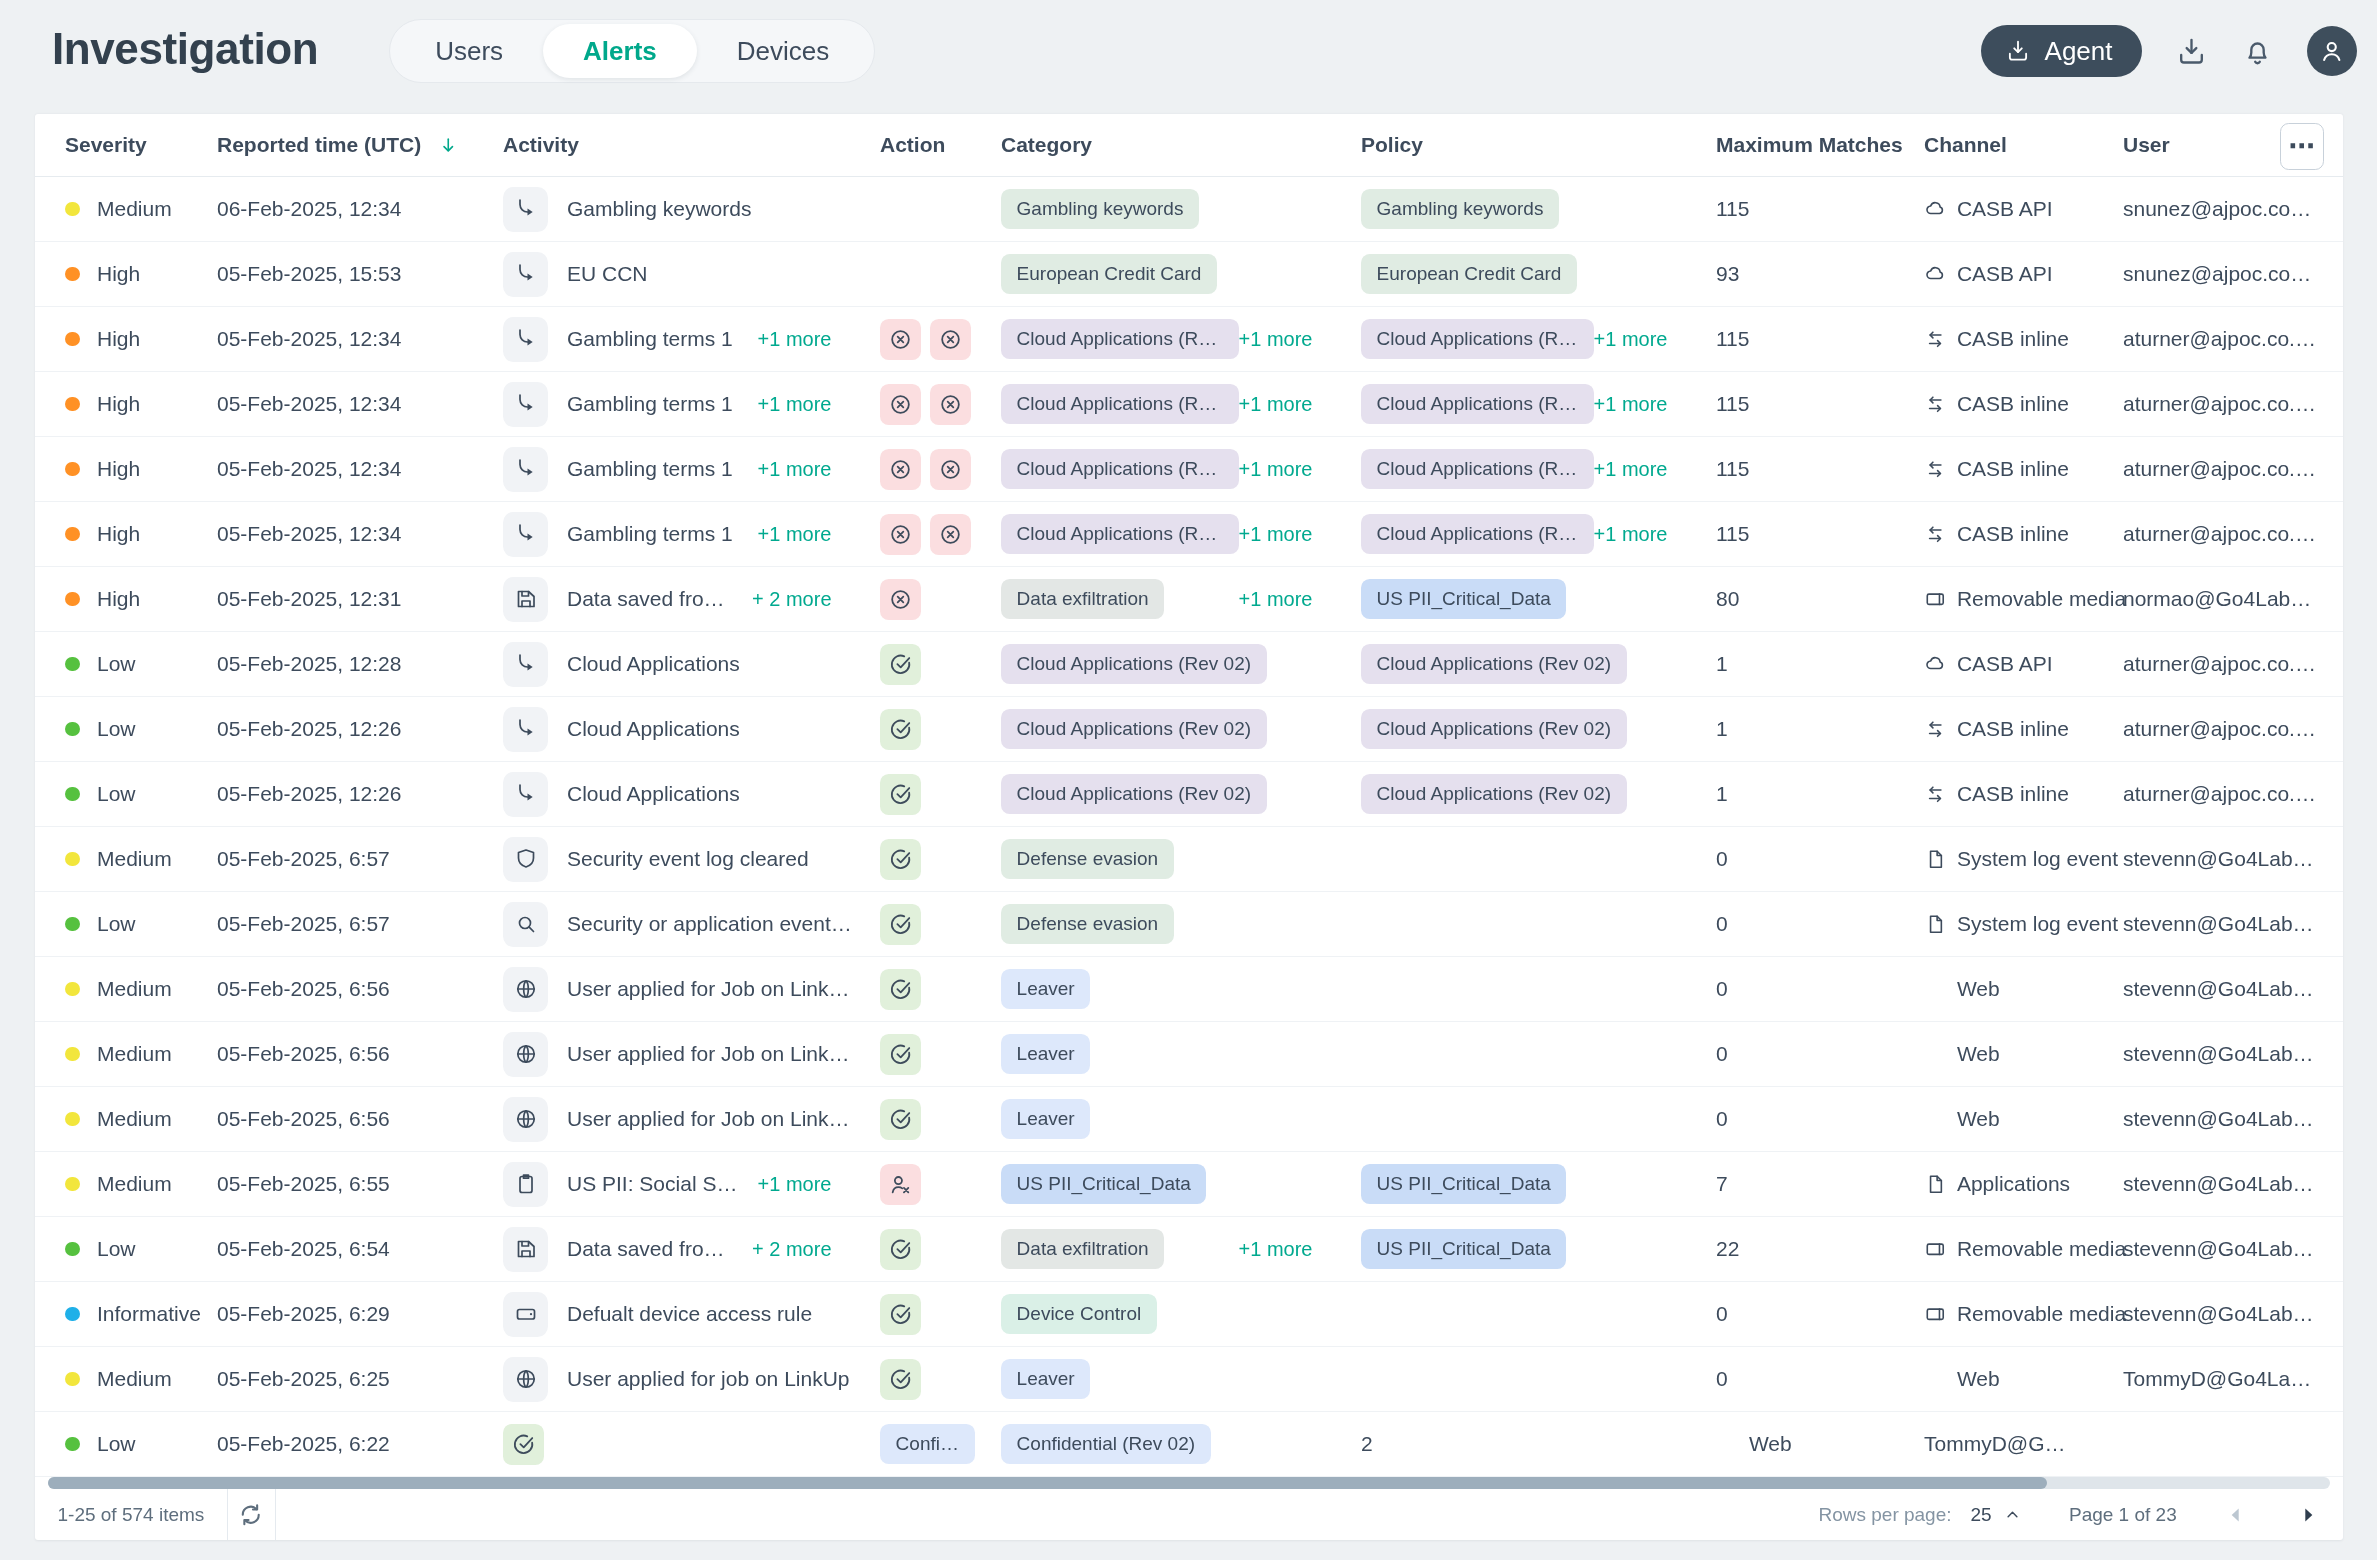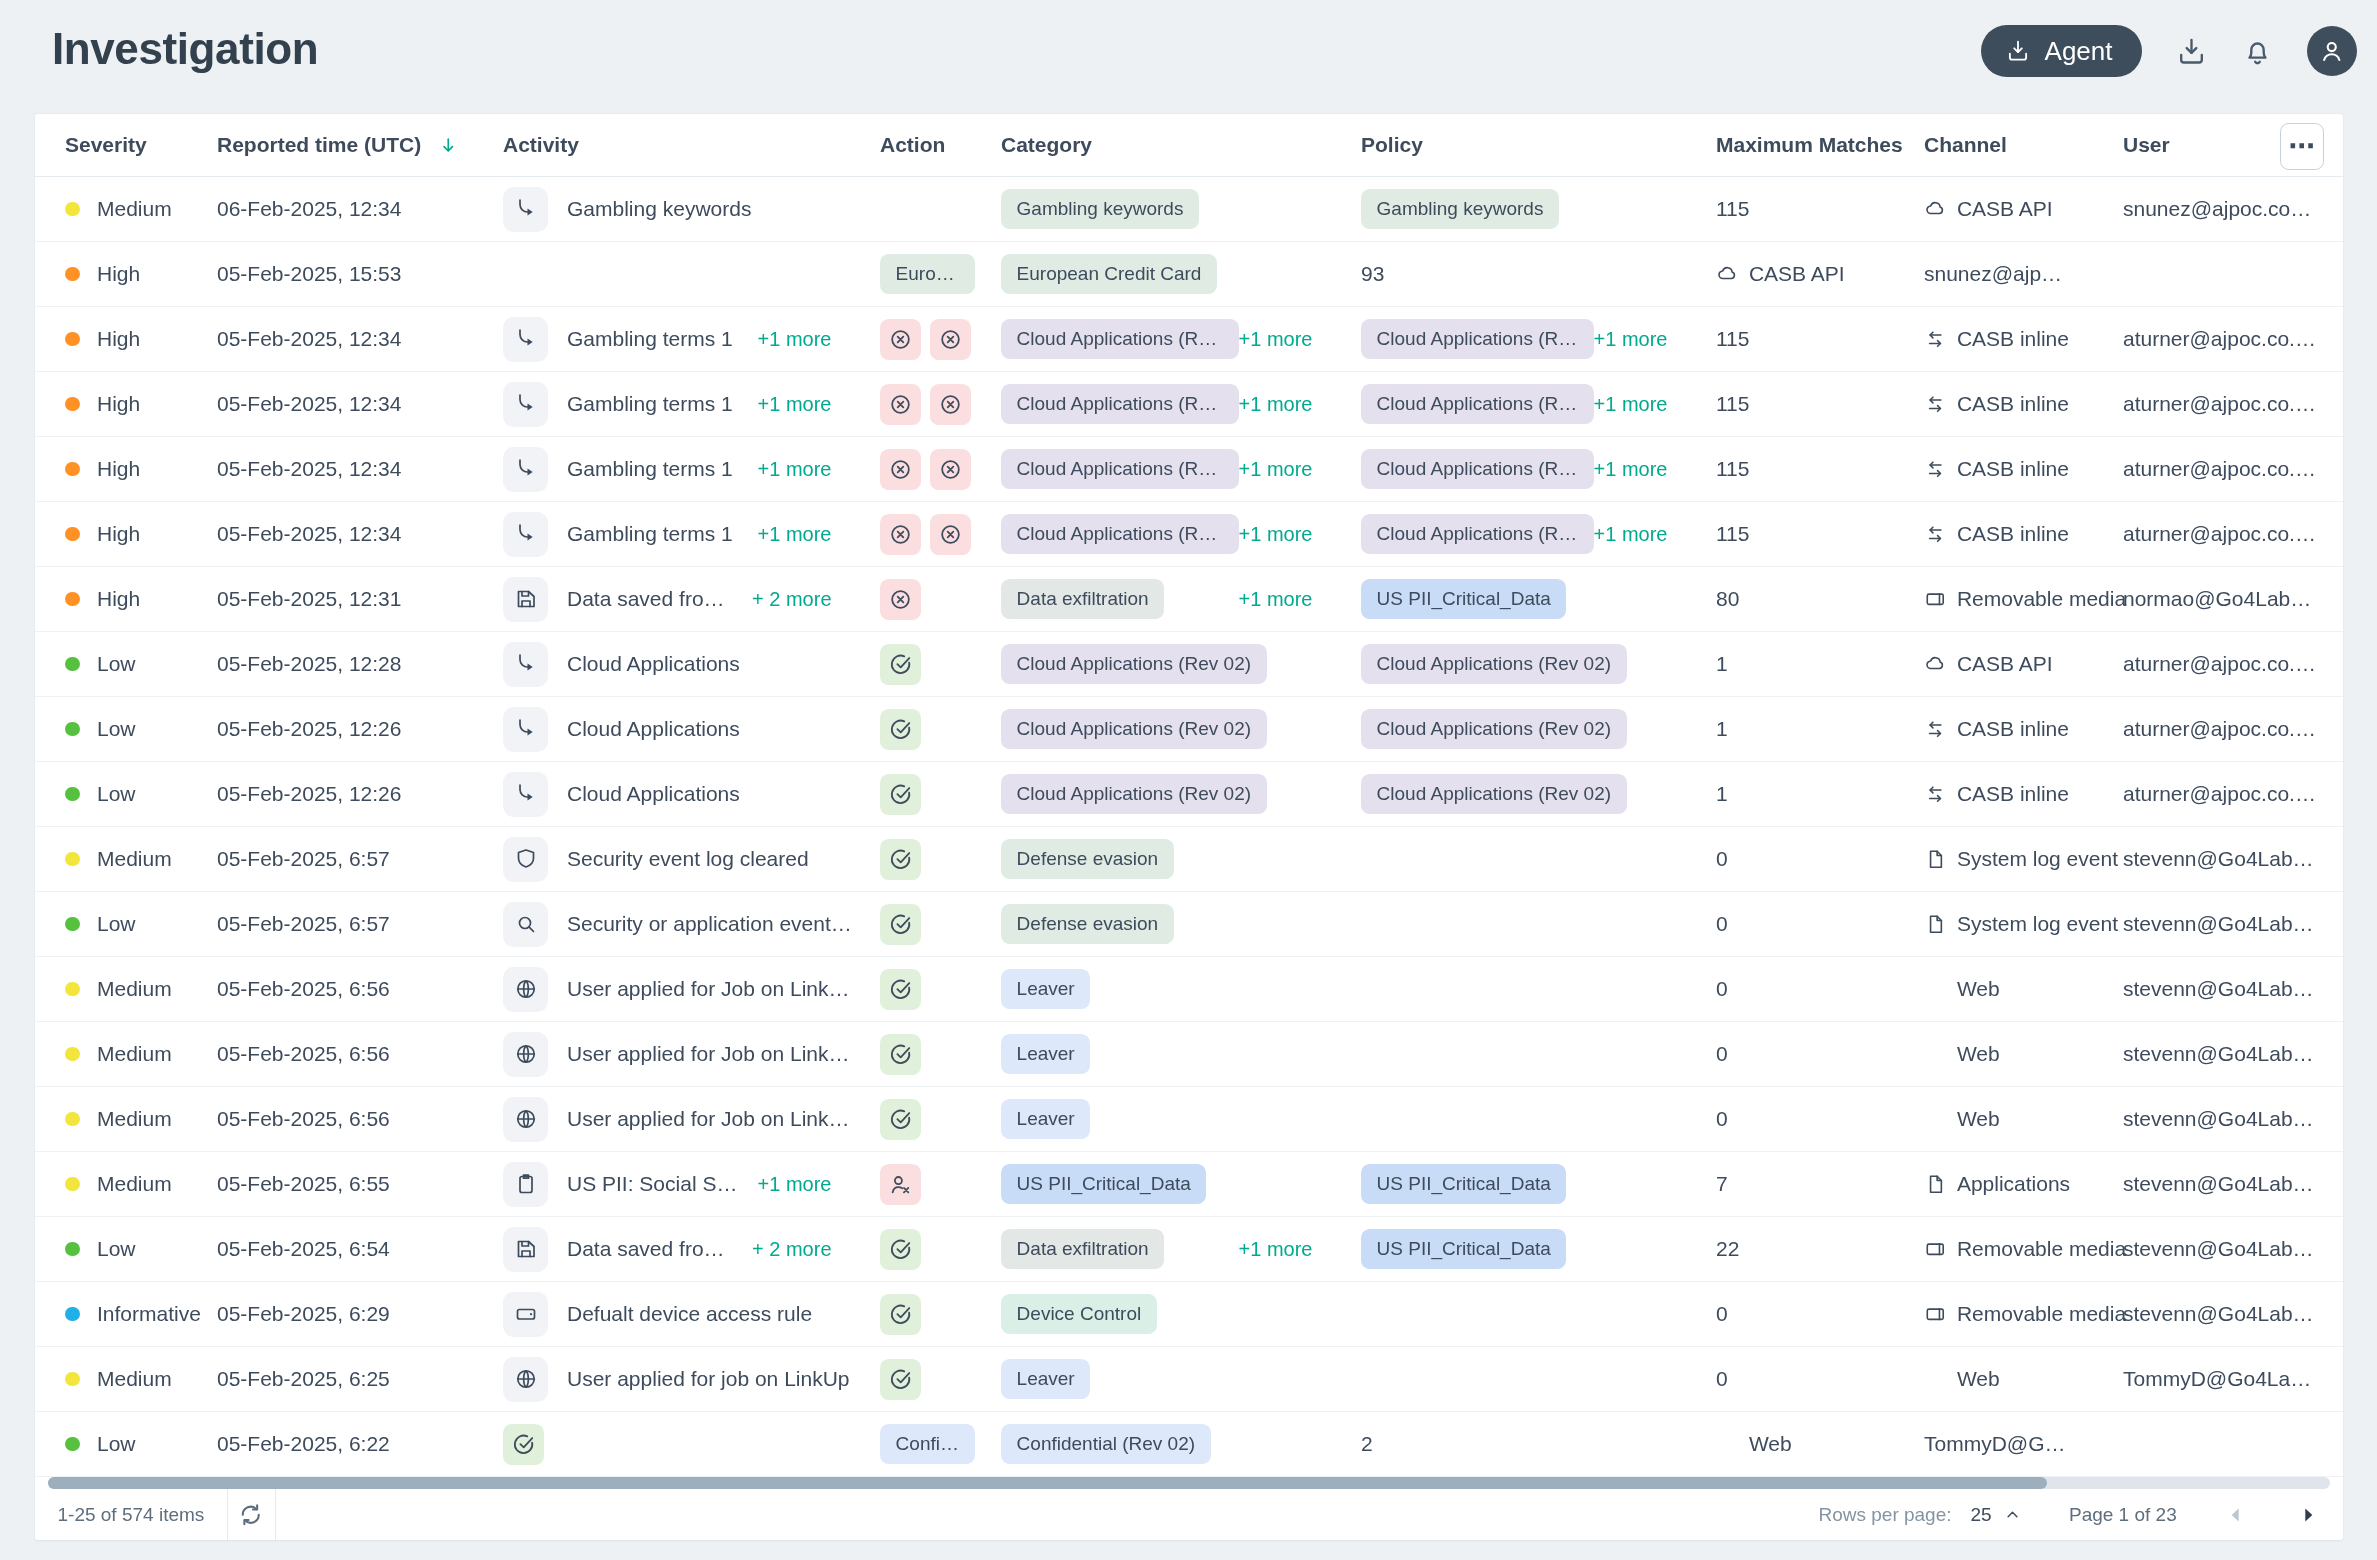--- a/index.html
+++ b/index.html
@@ -73,20 +73,25 @@
   .chev{width:21px;height:21px;color:#3D4B5C;}
   .pg-btn{width:26px;height:26px;align-self:center;cursor:pointer;}
   .pg-prev{color:#BCC7D1;}
   .pg-next{color:#2F3E4E;}
 </style>
 </head>
 <body>
 
 <div class="topbar">
   <div class="page-title">Investigation</div>
+  <div class="tabs" id="tabs">
+      <div class="tab">Users</div>
+      <div class="tab active">Alerts</div>
+      <div class="tab">Devices</div>
+    </div>
   <div class="top-right">
     <button class="agent-btn">
       <span class="icn" style="width:26px;height:26px;" id="agent-icn">
           <svg viewBox="0 0 24 24" fill="none" stroke="currentColor" stroke-width="1.7" stroke-linecap="round" stroke-linejoin="round">
             <path d="M12 3.5v9.5"></path>
             <path d="M8.5 9.5l3.5 3.5 3.5-3.5"></path>
             <path d="M4.5 14.5v3.5a2 2 0 0 0 2 2h11a2 2 0 0 0 2-2v-3.5"></path>
           </svg>
         </span>
       <span>Agent</span>
@@ -190,20 +195,32 @@
       <span>CASB API</span>
     </div>
     <div class="cell user-cell">snunez@ajpoc.co.ok</div>
       </div>
       <div class="row grid">
         <div class="cell c0 sev">
       <span class="dot" style="background:#FF9125"></span>
       <span>High</span>
     </div>
     <div class="cell time">05-Feb-2025, 15:53</div>
+    <div class="cell act-cell">
+      <span class="act-ic">
+            <span class="icn">
+              <svg viewBox="0 0 24 24" fill="none" stroke="currentColor" stroke-width="1.7" stroke-linecap="round" stroke-linejoin="round">
+                <path d="M6 3v4.5A7.5 7.5 0 0 0 13.5 15h1"></path>
+                <path d="M13.5 11.5l5.2 3.5-5.2 3.5z" fill="currentColor" stroke="none"></path>
+              </svg>
+            </span>
+          </span>
+      <span class="act-label">EU CCN</span>
+
+    </div>
     <div class="cell action-cell">
       
     </div>
     <div class="cell pill-cell">
       <span class="pill" style="background:#E0ECE3">European Credit Card</span>
     </div>
     <div class="cell pill-cell">
       <span class="pill" style="background:#E0ECE3">European Credit Card</span>
     </div>
     <div class="cell">93</div>

